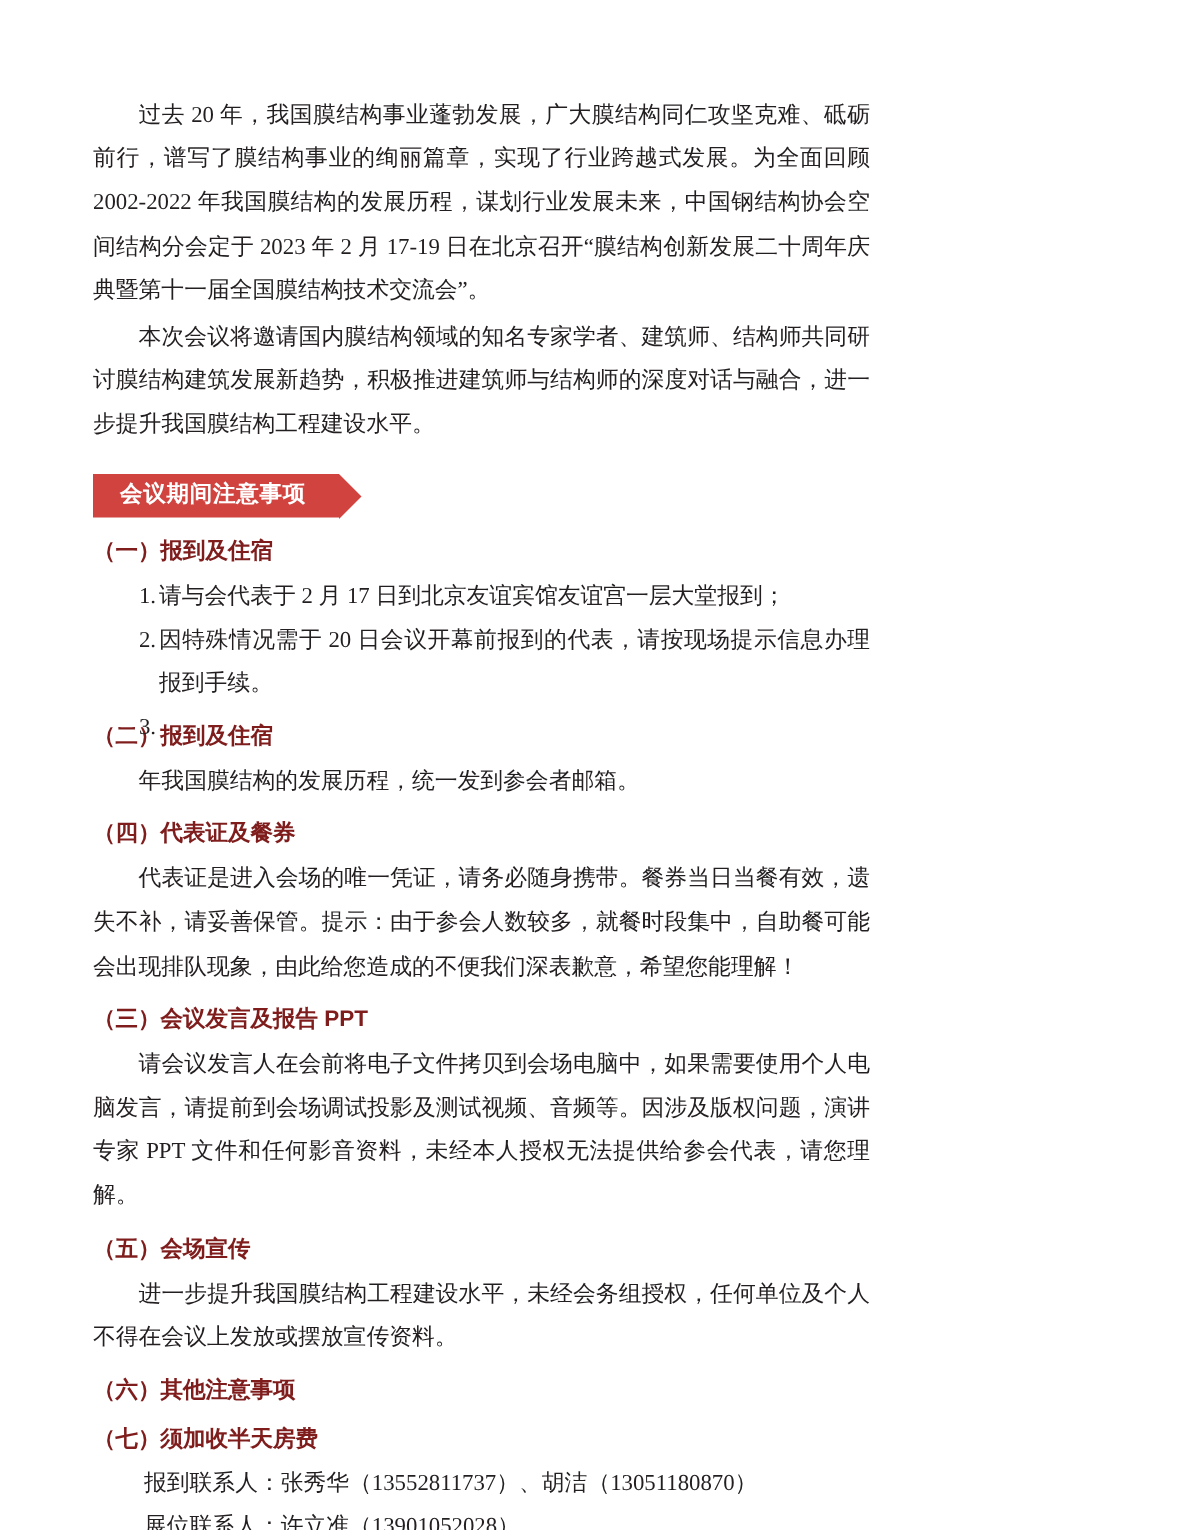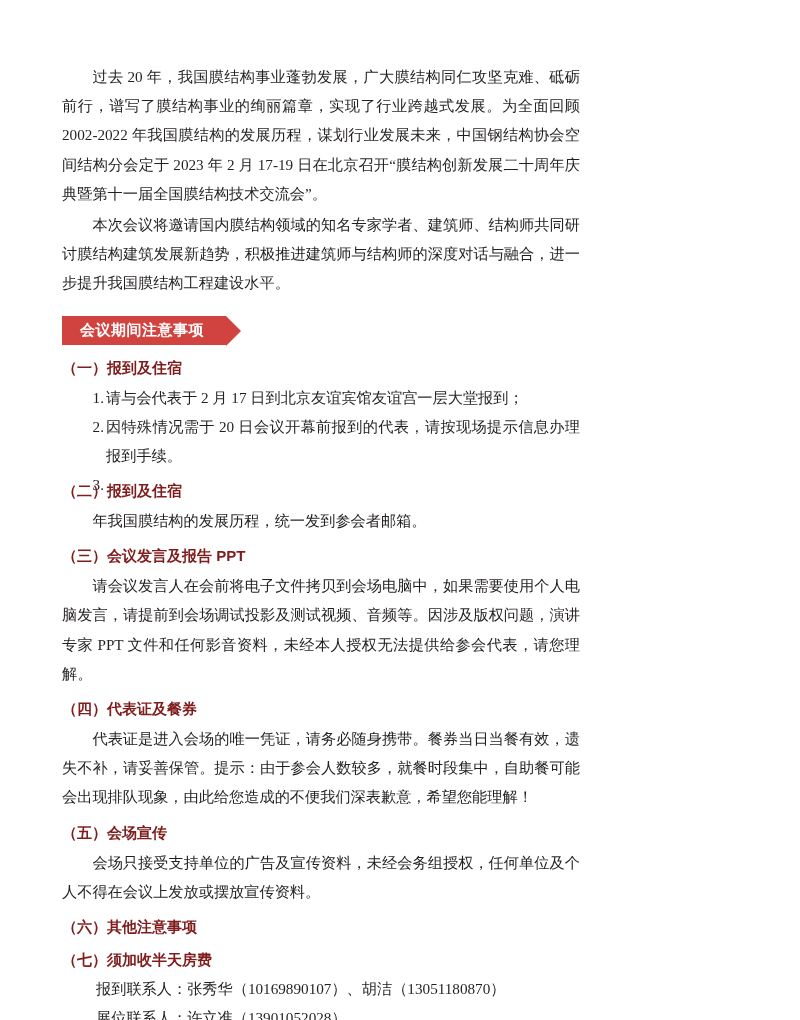--- a/index.html
+++ b/index.html
@@ -130,40 +130,40 @@
       </li>
     </ol>
   </div>
 
   <div>
     <div class="sec-title">（二）报到及住宿</div>
     <p class="sec-body">年我国膜结构的发展历程，统一发到参会者邮箱。</p>
   </div>
 
   <div>
+    <div class="sec-title">（四）代表证及餐券</div>
+    <p class="sec-body">代表证是进入会场的唯一凭证，请务必随身携带。餐券当日当餐有效，遗失不补，请妥善保管。提示：由于参会人数较多，就餐时段集中，自助餐可能会出现排队现象，由此给您造成的不便我们深表歉意，希望您能理解！</p>
+  </div>
+
+  <div>
     <div class="sec-title">（三）会议发言及报告 PPT</div>
     <p class="sec-body">请会议发言人在会前将电子文件拷贝到会场电脑中，如果需要使用个人电脑发言，请提前到会场调试投影及测试视频、音频等。因涉及版权问题，演讲专家 PPT 文件和任何影音资料，未经本人授权无法提供给参会代表，请您理解。</p>
   </div>
 
   <div>
-    <div class="sec-title">（四）代表证及餐券</div>
-    <p class="sec-body">代表证是进入会场的唯一凭证，请务必随身携带。餐券当日当餐有效，遗失不补，请妥善保管。提示：由于参会人数较多，就餐时段集中，自助餐可能会出现排队现象，由此给您造成的不便我们深表歉意，希望您能理解！</p>
-  </div>
-
-  <div>
     <div class="sec-title">（五）会场宣传</div>
-    <p class="sec-body">会场只接受支持单位的广告及宣传资料，未经会务组授权，任何单位及个人不得在会议上发放或摆放宣传资料。</p>
+    <p class="sec-body">进一步提升我国膜结构工程建设水平，未经会务组授权，任何单位及个人不得在会议上发放或摆放宣传资料。</p>
   </div>
 
   <div>
     <div class="sec-title">（六）其他注意事项</div>
   </div>
 
   <div>
     <div class="sec-title">（七）须加收半天房费</div>
     <ul class="contact-list">
-      <li>报到联系人：张秀华（10169890107）、胡洁（13051180870）</li>
+      <li>报到联系人：张秀华（13552811737）、胡洁（13051180870）</li>
       <li>展位联系人：许立准（13901052028）</li>
 
     </ul>
   </div>
 
 </div>
 
 </body></html>

